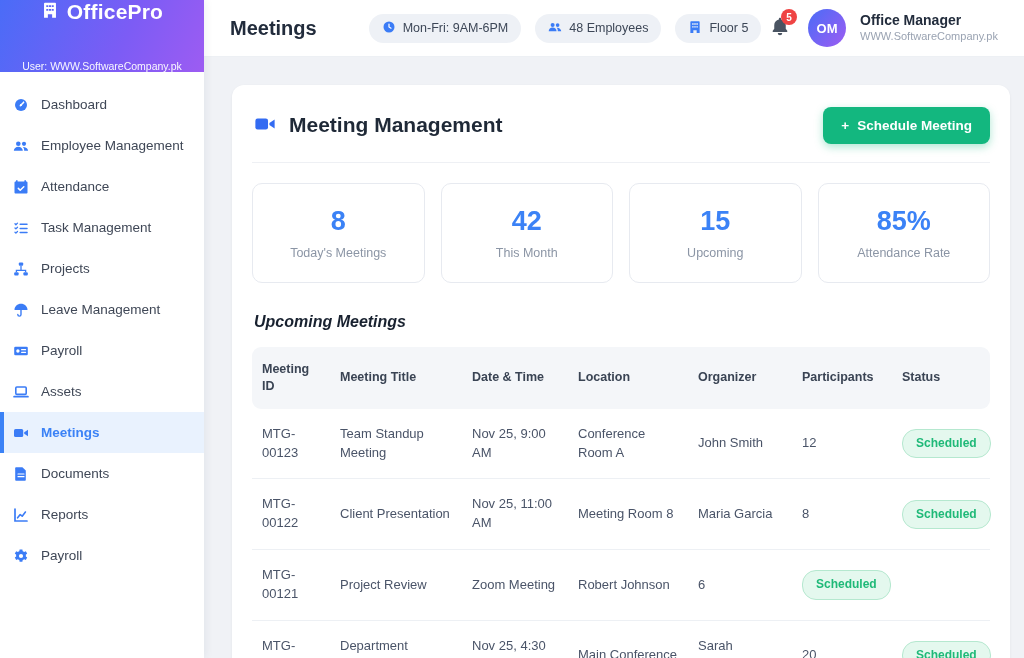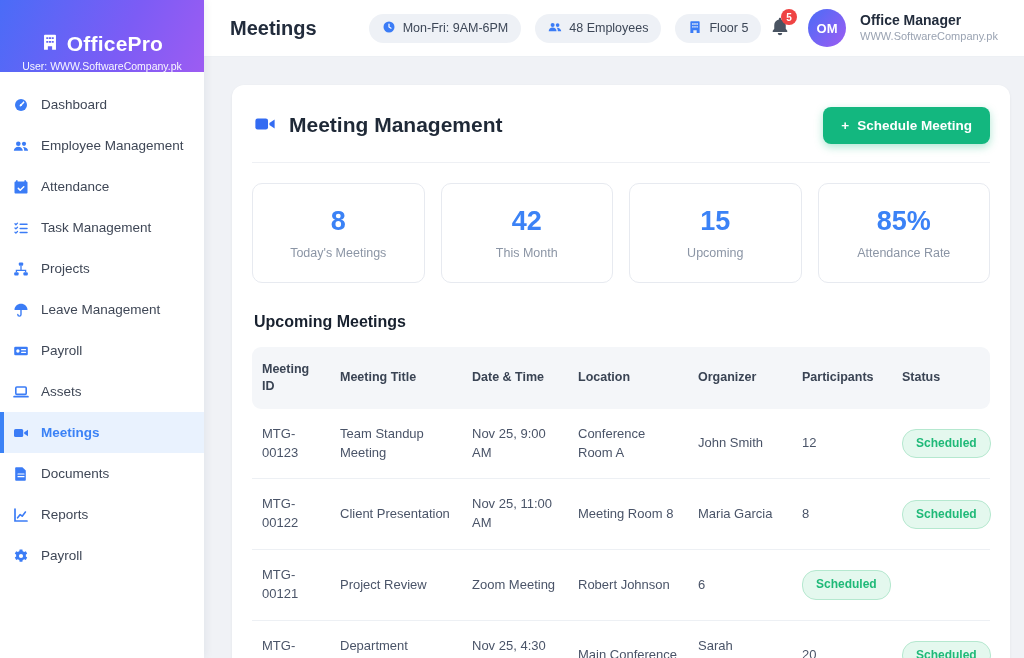--- a/index.html
+++ b/index.html
@@ -4,21 +4,21 @@
 <style>
   * { margin:0; padding:0; box-sizing:border-box; }
   html,body { width:1024px; height:658px; overflow:hidden; background:#f0f2f6;
               font-family:"Liberation Sans", sans-serif; }
   .app { position:relative; width:1024px; height:658px; }
 
   
   .sidebar { position:absolute; left:0; top:0; width:204px; height:658px; background:#ffffff;
              box-shadow:2px 0 8px rgba(20,30,60,.06); z-index:5; }
   .logo-block { height:72px; background:linear-gradient(115deg,#4a6cf7 0%,#7c5cf5 60%,#9d5cf2 100%);
-                color:#fff; display:flex; flex-direction:column; justify-content:flex-end; align-items:center; }
+                color:#fff; display:flex; flex-direction:column; justify-content:space-between; align-items:center; }
   .logo-row { display:flex; align-items:center; gap:8px; }
   .logo-text { font-size:21px; font-weight:bold; letter-spacing:.2px; }
   .logo-user { font-size:10.5px; margin-top:4px; opacity:.95; }
   .nav { padding-top:12px; display:flex; flex-direction:column; }
   .nav-item { display:flex; align-items:center; gap:12px; height:41px; padding-left:8px;
               cursor:pointer; border-left:4px solid transparent; text-decoration:none; }
   .nav-item .nav-label { font-size:13.5px; color:#3f4756; }
   .nav-item.active { background:#e9f2fe; border-left-color:#3b82f6; }
   .nav-item.active .nav-label { color:#3b82f6; font-weight:bold; }
   .nav-icon { width:17px; height:17px; display:flex; align-items:center; justify-content:center; flex:0 0 17px; }
@@ -57,21 +57,21 @@
                  font-family:inherit; font-size:13.5px; font-weight:bold; padding:11px 18px; border-radius:8px;
                  cursor:pointer; box-shadow:0 3px 8px rgba(19,183,127,.35); }
   .divider { height:1px; background:#eef0f4; margin:18px 0 20px 0; }
 
   .stats { display:flex; gap:16px; }
   .stat-card { flex:1; border:1px solid #e7eaf0; border-radius:10px; background:#fff; height:100px;
                display:flex; flex-direction:column; align-items:center; justify-content:center; gap:9px; }
   .stat-value { font-size:27px; font-weight:bold; color:#3b82f6; }
   .stat-label { font-size:12.5px; color:#8b95a5; }
 
-  .tbl-title { font-size:16px; font-weight:bold; color:#18212f; margin:30px 0 16px 2px; }
+  .tbl-title { font-size:16px; font-weight:bold; color:#18212f; margin:30px 0 16px 2px;font-style:italic; }
   .table { width:100%; }
   .trow { display:grid; grid-template-columns:78px 132px 106px 120px 104px 100px 1fr; align-items:center; }
   .thead { background:#f4f6f9; border-radius:9px; }
   .thead .cell { font-weight:bold; color:#3a4454; font-size:12.5px; padding:14px 10px; line-height:1.35; }
   .cell { font-size:13px; color:#4a5468; padding:16px 10px; line-height:1.45; overflow-wrap:break-word; }
   .body-row { border-bottom:1px solid #edf0f4; }
   .body-row:last-child { border-bottom:none; }
   .status-badge { display:inline-block; background:#e4f8ee; border:1px solid #b5e8cf; color:#1fb978;
                   font-size:12px; font-weight:bold; padding:5px 13px; border-radius:14px; cursor:default; }
 </style>

